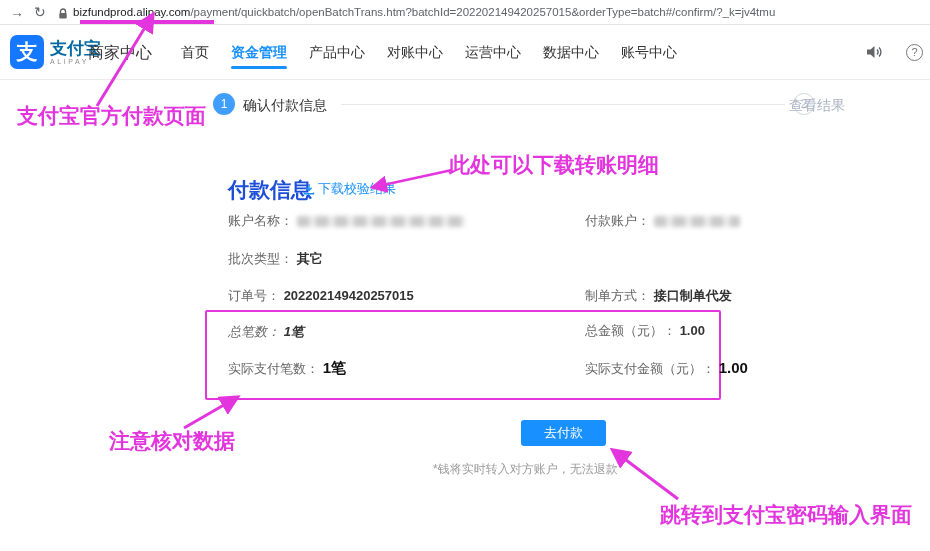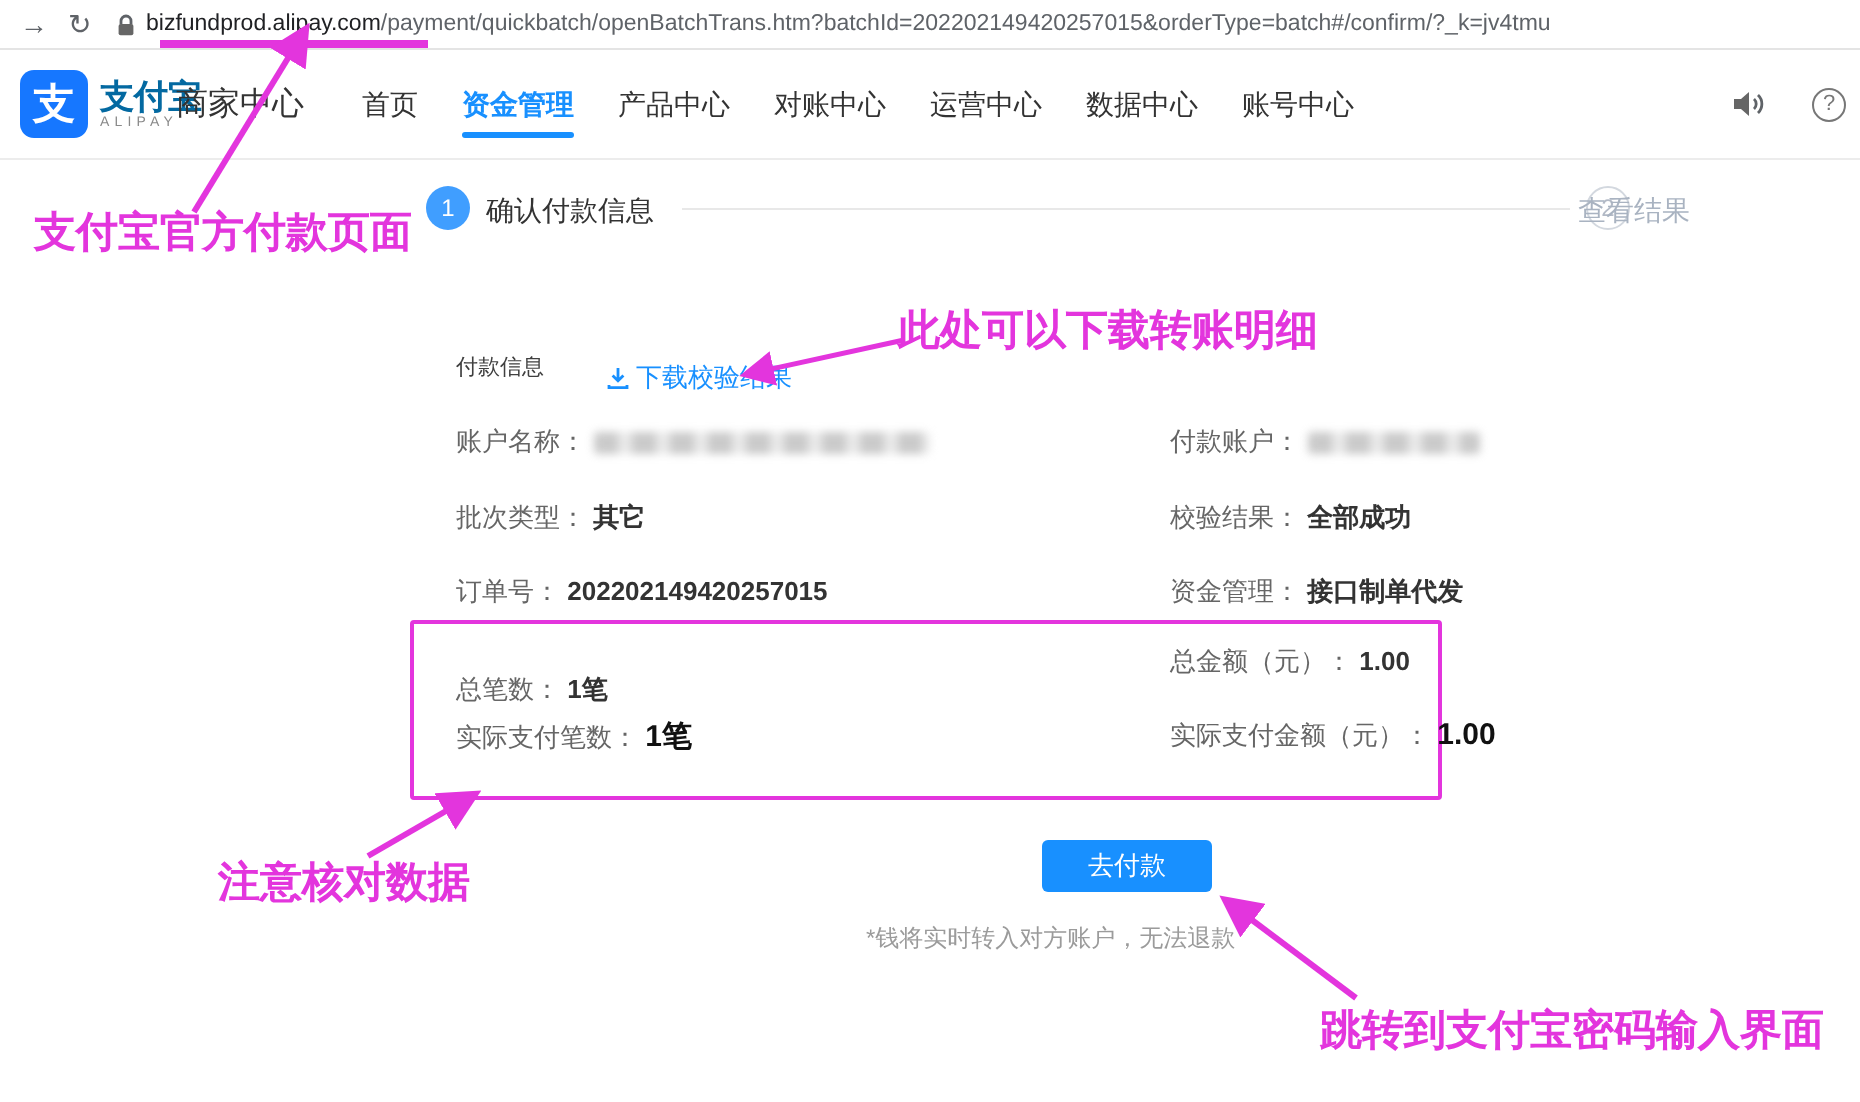--- a/index.html
+++ b/index.html
@@ -43,21 +43,21 @@
   .step-circle { position:absolute; width:22px; height:22px; border-radius:50%; font-size:12px;
                  text-align:center; line-height:22px; }
   .step1-circle { left:213px; top:93px; background:#409eff; color:#fff; }
   .step2-circle { left:793px; top:93px; background:#fff; border:1px solid #d3d8df; color:#b3bac6; line-height:20px; }
   .step-label { position:absolute; font-size:14px; }
   .step1-label { left:243px; top:97px; color:#333; }
   .step2-label { left:789px; top:97px; color:#a9b3c1; }
   .step-line { position:absolute; left:341px; top:104px; width:444px; height:1px; background:#e8e8e8; }
 
   
-  .section-title { position:absolute; left:228px; top:176px; font-size:11px; font-weight:normal; color:#404040; }
+  .section-title { position:absolute; left:228px; top:176px; font-size:21px; font-weight:bold; color:#1d4ed8; }
   .download { position:absolute; left:303px; top:180px; font-size:13px; color:var(--btn,#1890ff);
               cursor:pointer; display:flex; align-items:center; gap:3px;text-align:right; }
   .frow { position:absolute; font-size:13px; color:#666; white-space:nowrap; }
   .fv { color:#333; font-weight:bold; }
   .col-l { left:228px; } .col-r { left:585px; }
   .redacted { display:inline-block; vertical-align:middle; height:11px; border-radius:2px;
               background:repeating-linear-gradient(90deg,#b9b9b9 0 12px,#e2e2e2 12px 19px);
               filter:blur(2.2px); opacity:.75; }
   .summary-box { position:absolute; left:205px; top:310px; width:516px; height:90px;
                  border:2px solid var(--accent,#e335dd); border-radius:2px; }
@@ -147,36 +147,32 @@
   </div>
   <div class="frow col-r" style="top:212px;">
     <span>付款账户：</span>
     <span class="redacted" style="width:86px;"></span>
   </div>
 
   <div class="frow col-l" style="top:250px;">
     <span>批次类型：</span>
     <span class="fv">其它</span>
   </div>
-  <div class="frow col-r" style="top:250px;">
-    <span>校验结果：</span>
-    <span class="fv">全部成功</span>
-  </div>
 
   <div class="frow col-l" style="top:287px;">
     <span>订单号：</span>
     <span class="fv">202202149420257015</span>
   </div>
   <div class="frow col-r" style="top:287px;">
-    <span>资金管理：</span>
+    <span>制单方式：</span>
     <span class="fv">接口制单代发</span>
   </div>
 
   <div class="summary-box"></div>
-  <div class="frow col-l" style="top:336px;">
+  <div class="frow col-l" style="top:323px;font-style:italic;">
     <span>总笔数：</span>
     <span class="fv">1笔</span>
   </div>
   <div class="frow col-r" style="top:322px;">
     <span>总金额（元）：</span>
     <span class="fv">1.00</span>
   </div>
   <div class="frow col-l" style="top:359px;">
     <span>实际支付笔数：</span>
     <span class="fv big">1笔</span>

